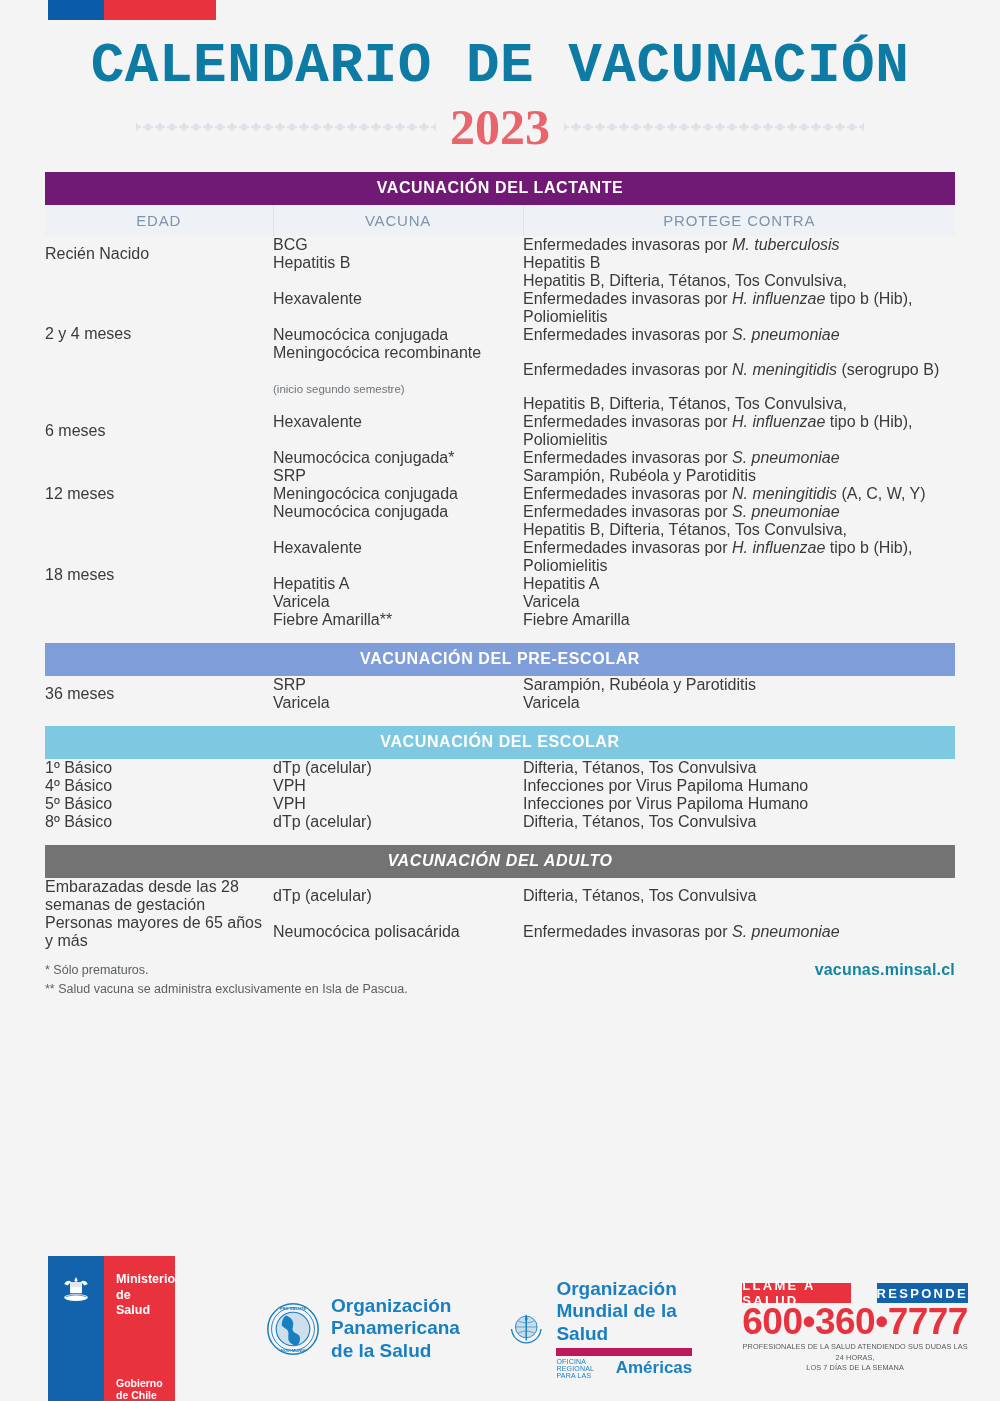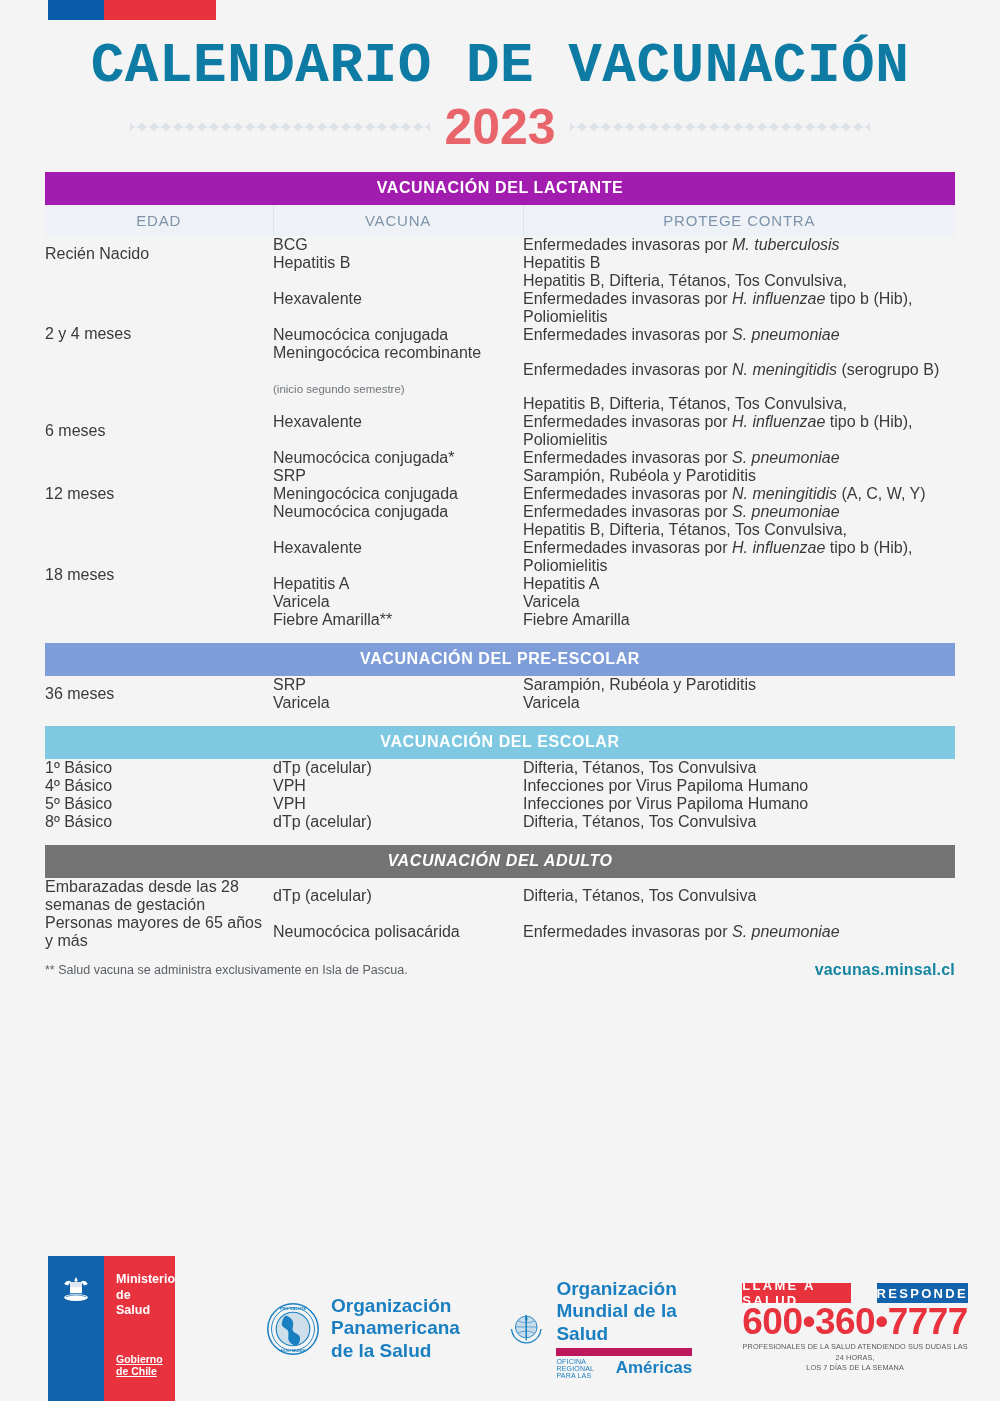--- a/index.html
+++ b/index.html
@@ -59,20 +59,21 @@
     opacity: .95;
   }
   .zigzag.left  { margin-right: 14px; max-width: 300px; }
   .zigzag.right { margin-left: 14px;  max-width: 300px; }
   .year {
     font-size: 50px;
     font-weight: bold;
     color: #e8656b;
     letter-spacing: 0px;
     line-height: 1;
+    font-family: Liberation Serif, serif;
   }
 
   
   .table-wrap {
     margin: 20px 45px 0 45px;
   }
   table.cal {
     width: 910px;
     border-collapse: collapse;
     table-layout: fixed;
@@ -80,21 +81,21 @@
   table.cal td, table.cal th { vertical-align: middle; }
 
   .section-head td {
     text-align: center;
     color: #ffffff;
     font-weight: bold;
     font-size: 16px;
     letter-spacing: .6px;
     padding: 7px 0 8px 0;
   }
-  .sec-lactante   td { background: #a21caf; }
+  .sec-lactante   td { background: #701a75; }
   .sec-preescolar td { background: #7f9ed9; }
   .sec-escolar    td { background: #7ec8e2; }
   .sec-adulto     td { background: #737373; font-style: italic; }
 
   .col-head td {
     background: #eef2f7;
     color: #7f93aa;
     text-align: center;
     font-size: 15px;
     letter-spacing: .8px;
@@ -146,21 +147,21 @@
     width: 56px; background: #1263ab;
     display: flex; align-items: flex-start; justify-content: center;
     padding-top: 16px;
   }
   .minsal .mn-red {
     flex: 1; background: #e8333f;
     position: relative;
     padding: 16px 0 0 12px;
   }
   .mn-title { color: #fff; font-size: 12.5px; font-weight: bold; line-height: 1.25; }
-  .mn-gob { position: absolute; bottom: 24px; left: 12px; color: #fff; font-size: 10.5px; font-weight: bold; text-decoration: underline; }
+  .mn-gob { position: absolute; bottom: 0; left: 12px; color: #fff; font-size: 10.5px; font-weight: bold; }
   .escudo { width: 34px; height: 34px; }
 
   
   .org {
     display: flex; align-items: center; gap: 10px;
   }
   .org.ops { margin-left: 90px; }
   .org.oms { margin-left: 46px; }
   .org-text { color: #1a7fc1; font-weight: bold; line-height: 1.16; }
   .org.ops .org-text { font-size: 19px; }
@@ -343,20 +344,21 @@
           <td class="age" rowspan="1">Personas mayores de 65 años y más</td>
           <td class="vac">Neumocócica polisacárida</td>
           <td class="prot">Enfermedades invasoras por <em>S. pneumoniae</em></td>
         </tr>
       </tbody>
   </table>
 </div>
 
 <div class="foot-notes">
   <div class="notes">
+    <p>*  Sólo prematuros.</p>
     <p>** Salud vacuna se administra exclusivamente en Isla de Pascua.</p>
   </div>
   <div class="site-link">vacunas.minsal.cl</div>
 </div>
 
 <div class="footer">
 
   <div class="minsal">
     <div class="mn-blue">
       <svg class="escudo" viewBox="0 0 40 40">

